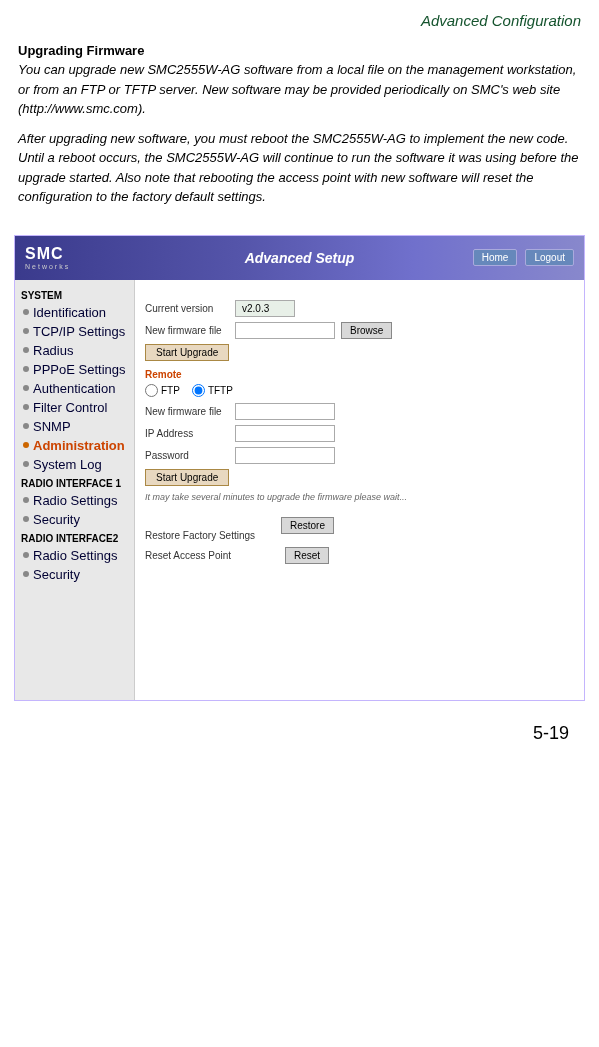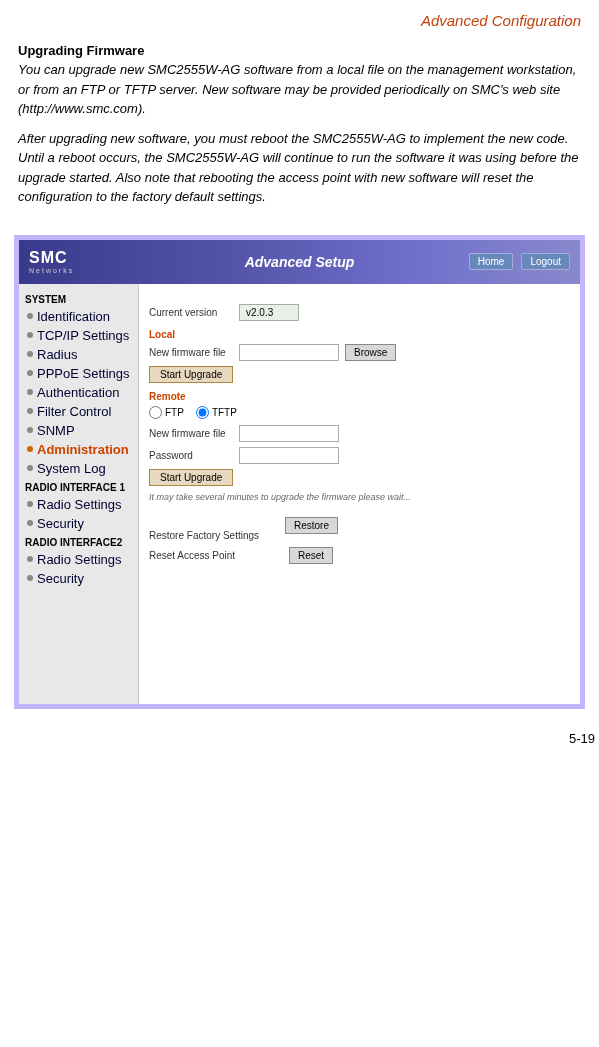--- a/index.html
+++ b/index.html
@@ -12,21 +12,21 @@
       color: #000;
       position: relative;
     }
 
     
     .page-header {
       text-align: right;
       font-style: italic;
       font-size: 15px;
       padding: 12px 18px 6px 18px;
-      color: #c2410c;
+      color: #14532d;
     }
 
     
     .page-content {
       padding: 8px 18px 10px 18px;
     }
 
     .section-title {
       font-weight: bold;
       font-size: 13px;
@@ -36,21 +36,21 @@
     .section-text {
       font-size: 13px;
       line-height: 1.5;
       margin-bottom: 10px;
       font-style: italic;
     }
 
     
     .screenshot-wrapper {
       margin: 8px 14px 12px 14px;
-      border: 5px solid #c4b5fd;
+      border: 1px solid #c4b5fd;
       background: #0f766e;
       overflow: hidden;
     }
 
     
     .smc-header {
       background: linear-gradient(to right, #3a3a8c 0%, #5555aa 40%, #7070cc 70%, #8888cc 100%);
       display: flex;
       align-items: center;
       justify-content: space-between;
@@ -248,22 +248,22 @@
       font-size: 9px;
       color: #666;
       font-style: italic;
       margin-top: 6px;
       margin-bottom: 8px;
     }
 
     
     .page-footer {
       text-align: right;
-      padding: 10px 4px;
-      font-size: 13px;
+      padding: 10px 30px;
+      font-size: 18px;
     }
   </style>
 </head>
 <body>
 
 <div class="page-header">
   <span>Advanced Configuration</span>
 </div>
 
 <div class="page-content">
@@ -351,21 +351,20 @@
 
     <div class="smc-content">
 
       <div class="content-body">
 
         <div class="field-row">
           <span class="field-label">Current version</span>
           <span class="field-value-box">v2.0.3</span>
         </div>
 
-        <div class="section-label">Local</div>
 
         <div class="field-row">
           <span class="field-label">New firmware file</span>
           <input class="text-input" type="text" value="" style="">
           <button class="btn-small" style="margin-left:6px;">Browse</button>
         </div>
 
         <div style="margin-bottom:8px;">
           <button class="btn-orange">Start Upgrade</button>
         </div>
@@ -381,20 +380,24 @@
             <input type="radio" name="protocol" checked="" style="">
             <span>TFTP</span>
           </div>
         </div>
 
         <div class="field-row">
           <span class="field-label">New firmware file</span>
           <input class="text-input" type="text" value="" style="">
         </div>
 
+        <div class="field-row">
+          <span class="field-label">IP Address</span>
+          <input class="text-input" type="text" value="" style="">
+        </div>
 
 
         <div class="field-row">
           <span class="field-label">Password</span>
           <input class="text-input" type="password" value="" style="">
         </div>
 
         <div style="margin-bottom:4px;">
           <button class="btn-orange">Start Upgrade</button>
         </div>

